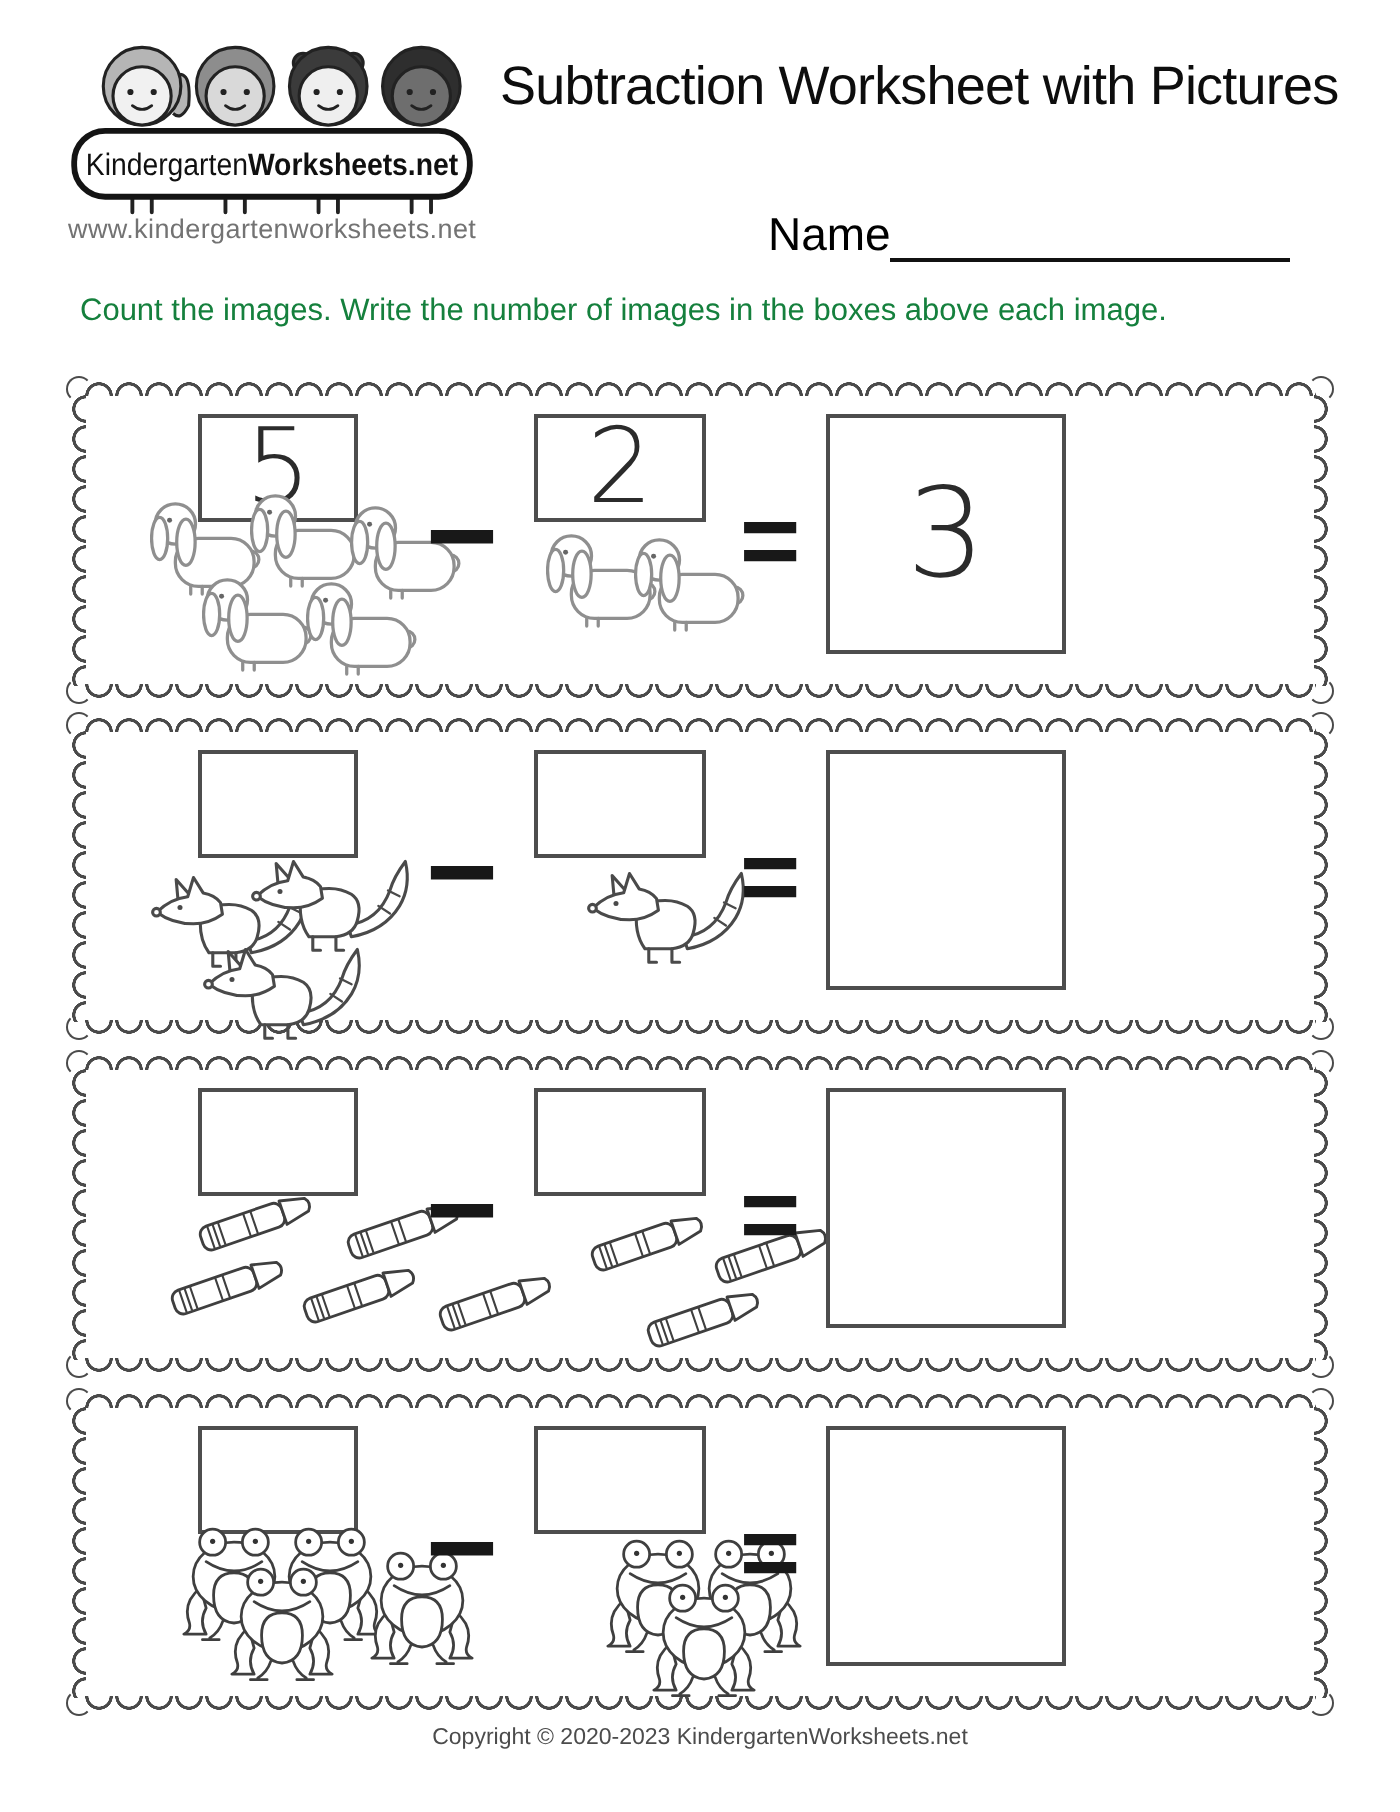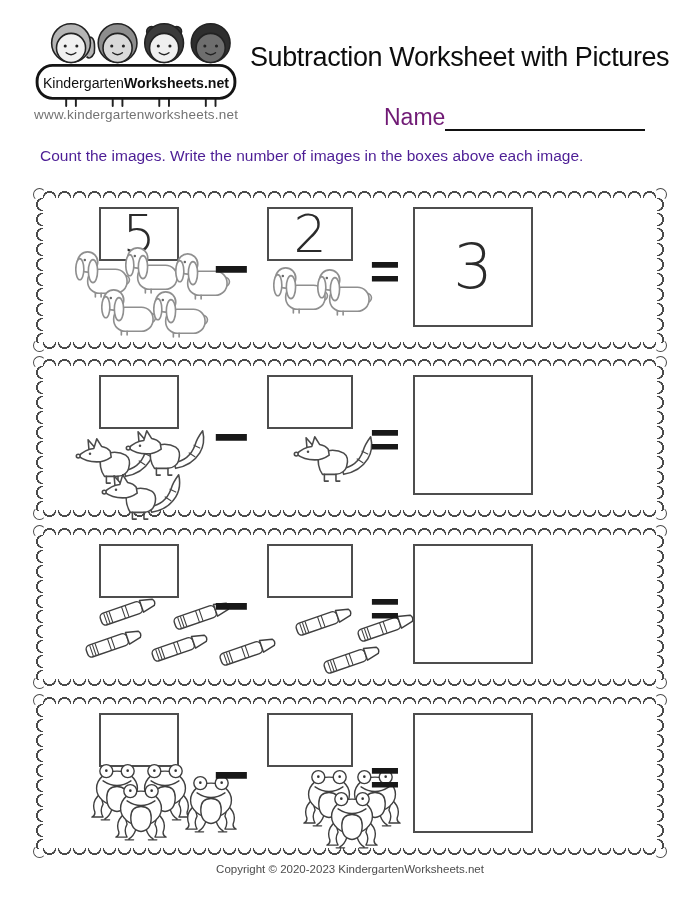--- a/index.html
+++ b/index.html
@@ -4,27 +4,27 @@
 <style>
   * { margin:0; padding:0; box-sizing:border-box; }
   html,body { background:#fff; }
   body {
     width:700px; height:906px; position:relative; overflow:hidden;
     font-family:"Liberation Sans", sans-serif; color:#111;
   }
   
   .logo-svg { position:absolute; left:34px; top:14px; }
   .logo-url { position:absolute; left:34px; top:107px; font-size:13.5px; color:#737373; letter-spacing:.2px; }
-  .page-title { position:absolute; left:250px; top:42px; width:445px;
+  .page-title { position:absolute; left:250px; top:28px; width:445px;
     font-size:27px; font-weight:400; letter-spacing:-0.4px; color:#0d0d0d; }
-  .name-row { position:absolute; left:384px; top:104px; font-size:23px; color:#701a75; }
+  .name-row { position:absolute; left:384px; top:104px; font-size:23px; color:#000000; }
   .name-line { display:inline-block; width:200px; border-bottom:2px solid #111; height:24px; vertical-align:bottom; }
   
   .instructions { position:absolute; left:40px; top:146px; width:645px;
-    font-size:15.5px; line-height:1.32; color:#4c1d95; }
+    font-size:15.5px; line-height:1.32; color:#15803d; }
   
   .panel { position:absolute; left:35px; width:630px; height:160px; background:#fff; }
   .sc { position:absolute; display:block; }
   .sc.t { top:0; left:7px; right:7px; height:8px; background-repeat:repeat-x; background-size:15px 8px;
     background-image:radial-gradient(circle at 50% 100%, rgba(0,0,0,0) 5.2px, #4a4a4a 5.4px, #4a4a4a 6.8px, rgba(0,0,0,0) 7px); }
   .sc.b { bottom:0; left:7px; right:7px; height:8px; background-repeat:repeat-x; background-size:15px 8px;
     background-image:radial-gradient(circle at 50% 0%, rgba(0,0,0,0) 5.2px, #4a4a4a 5.4px, #4a4a4a 6.8px, rgba(0,0,0,0) 7px); }
   .sc.l { left:0; top:7px; bottom:7px; width:8px; background-repeat:repeat-y; background-size:8px 15px;
     background-image:radial-gradient(circle at 100% 50%, rgba(0,0,0,0) 5.2px, #4a4a4a 5.4px, #4a4a4a 6.8px, rgba(0,0,0,0) 7px); }
   .sc.r { right:0; top:7px; bottom:7px; width:8px; background-repeat:repeat-y; background-size:8px 15px;

